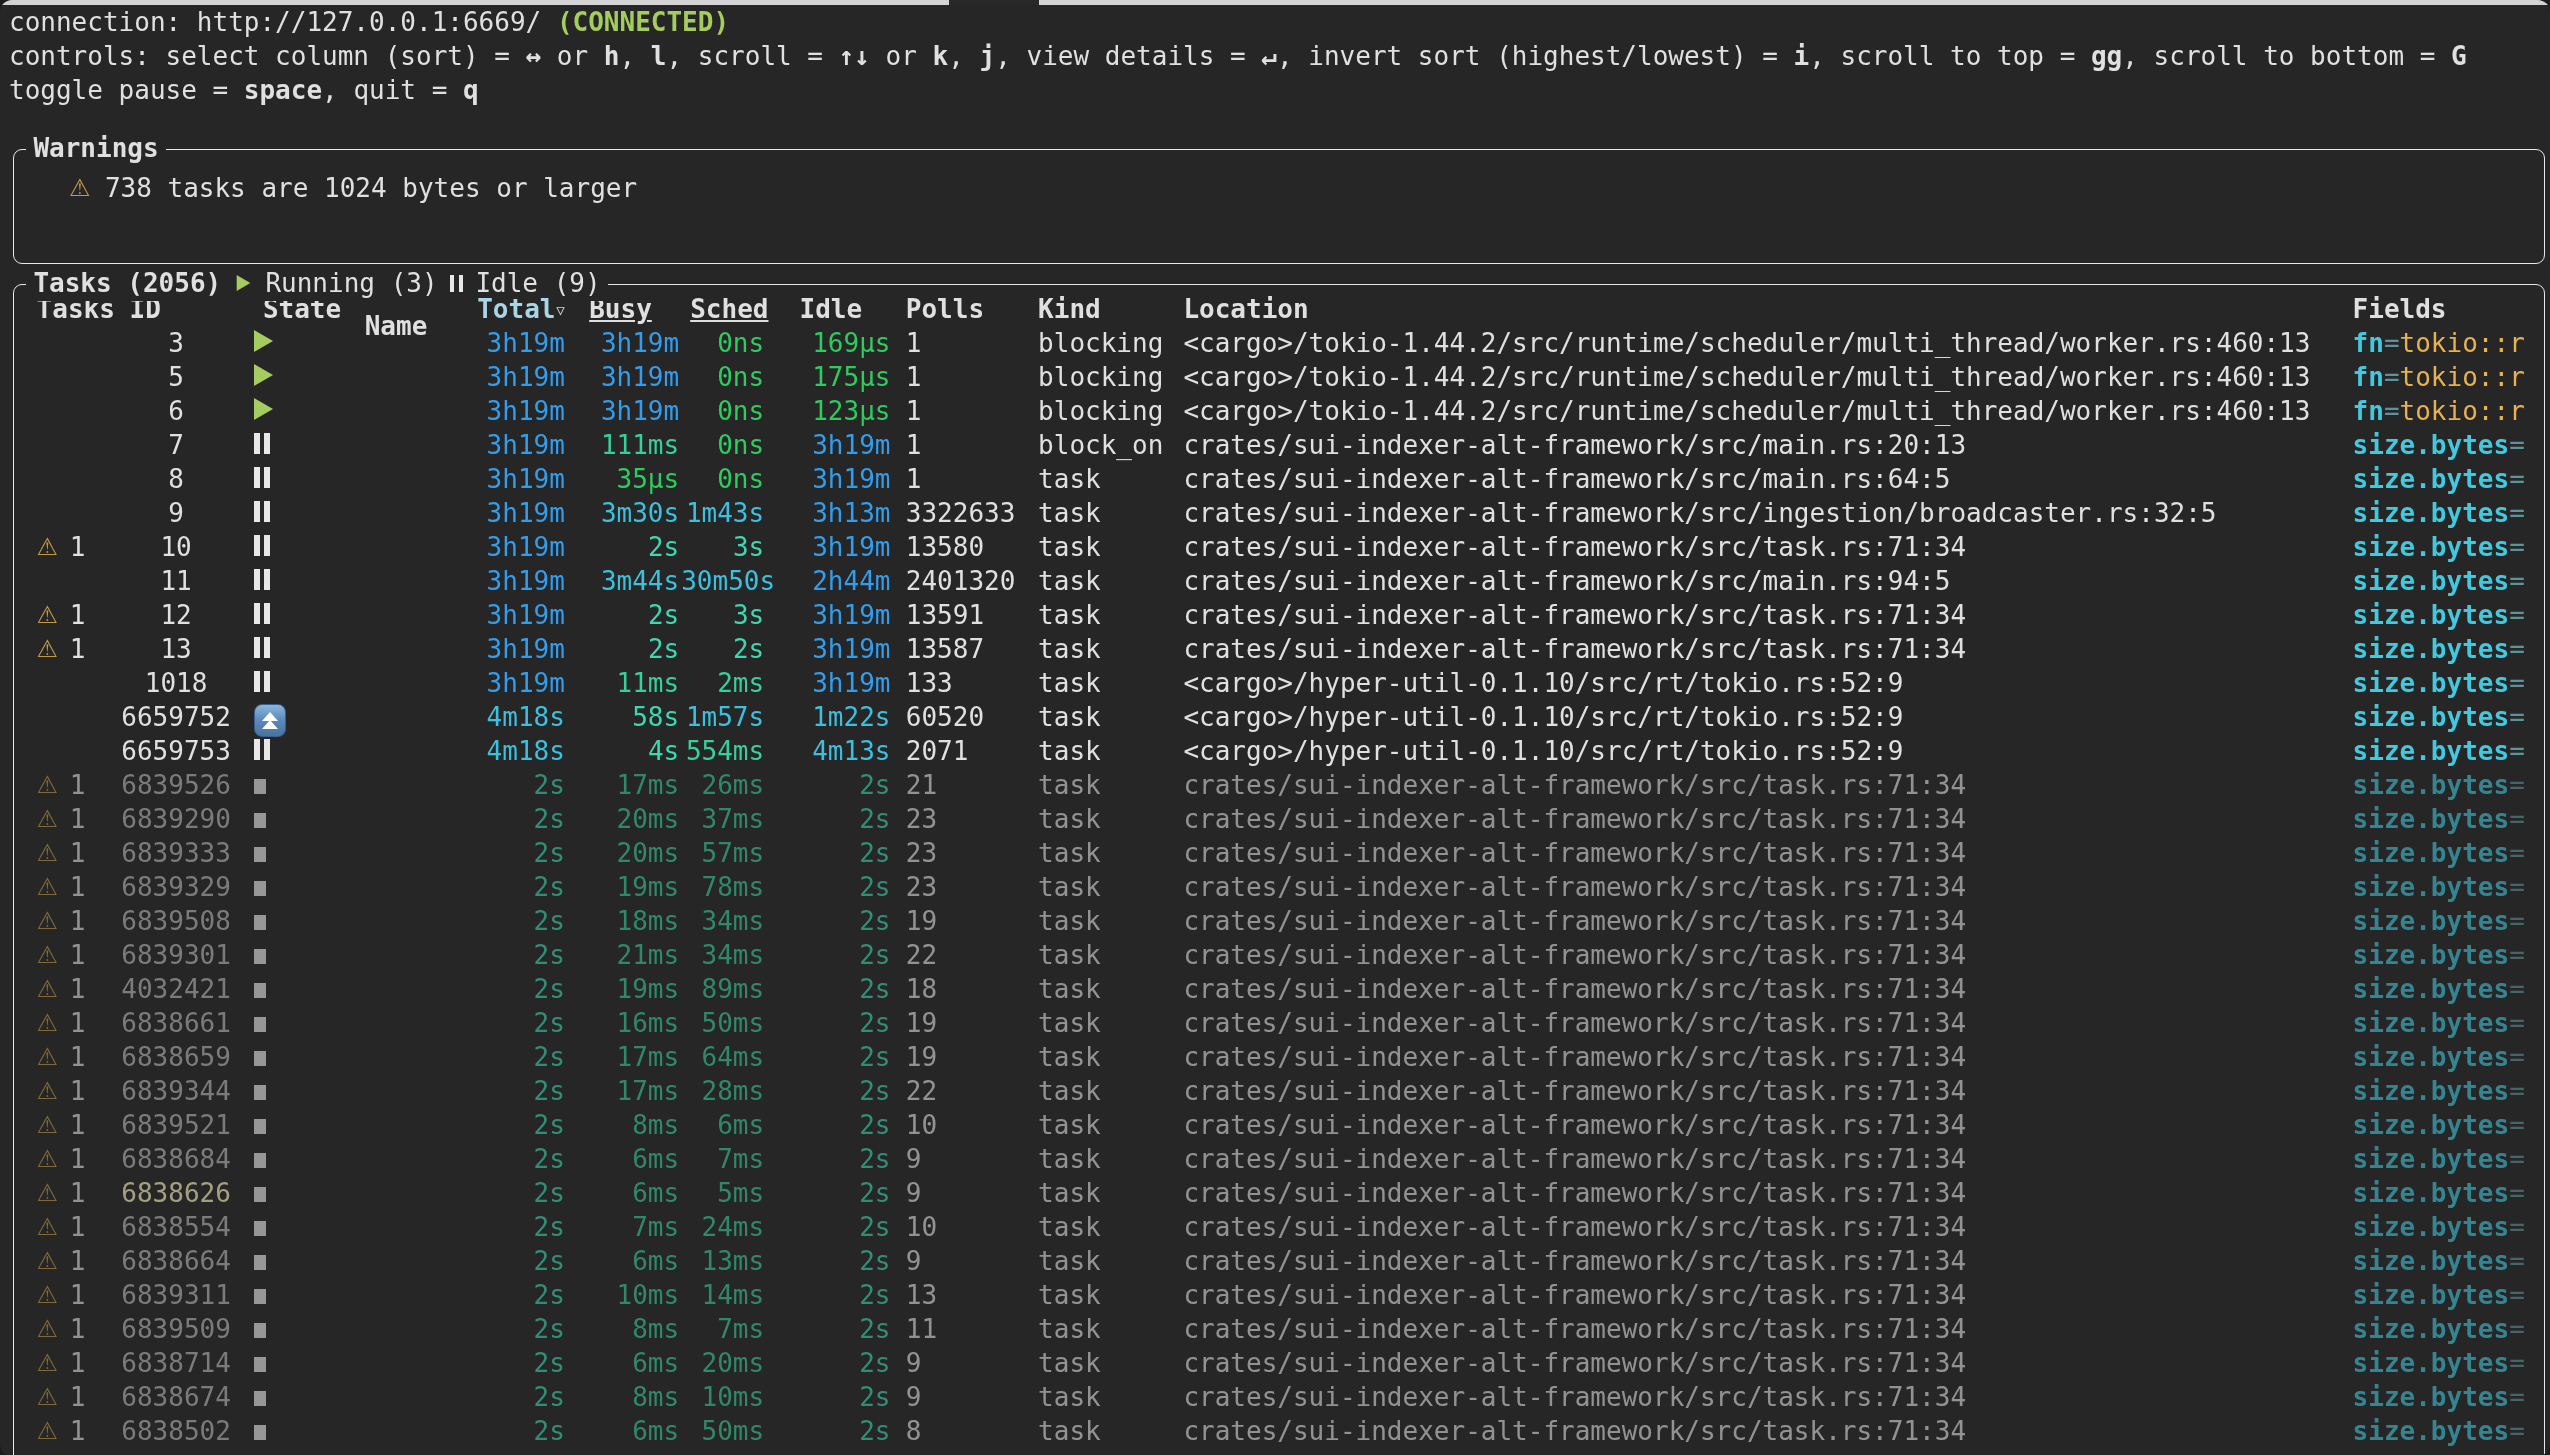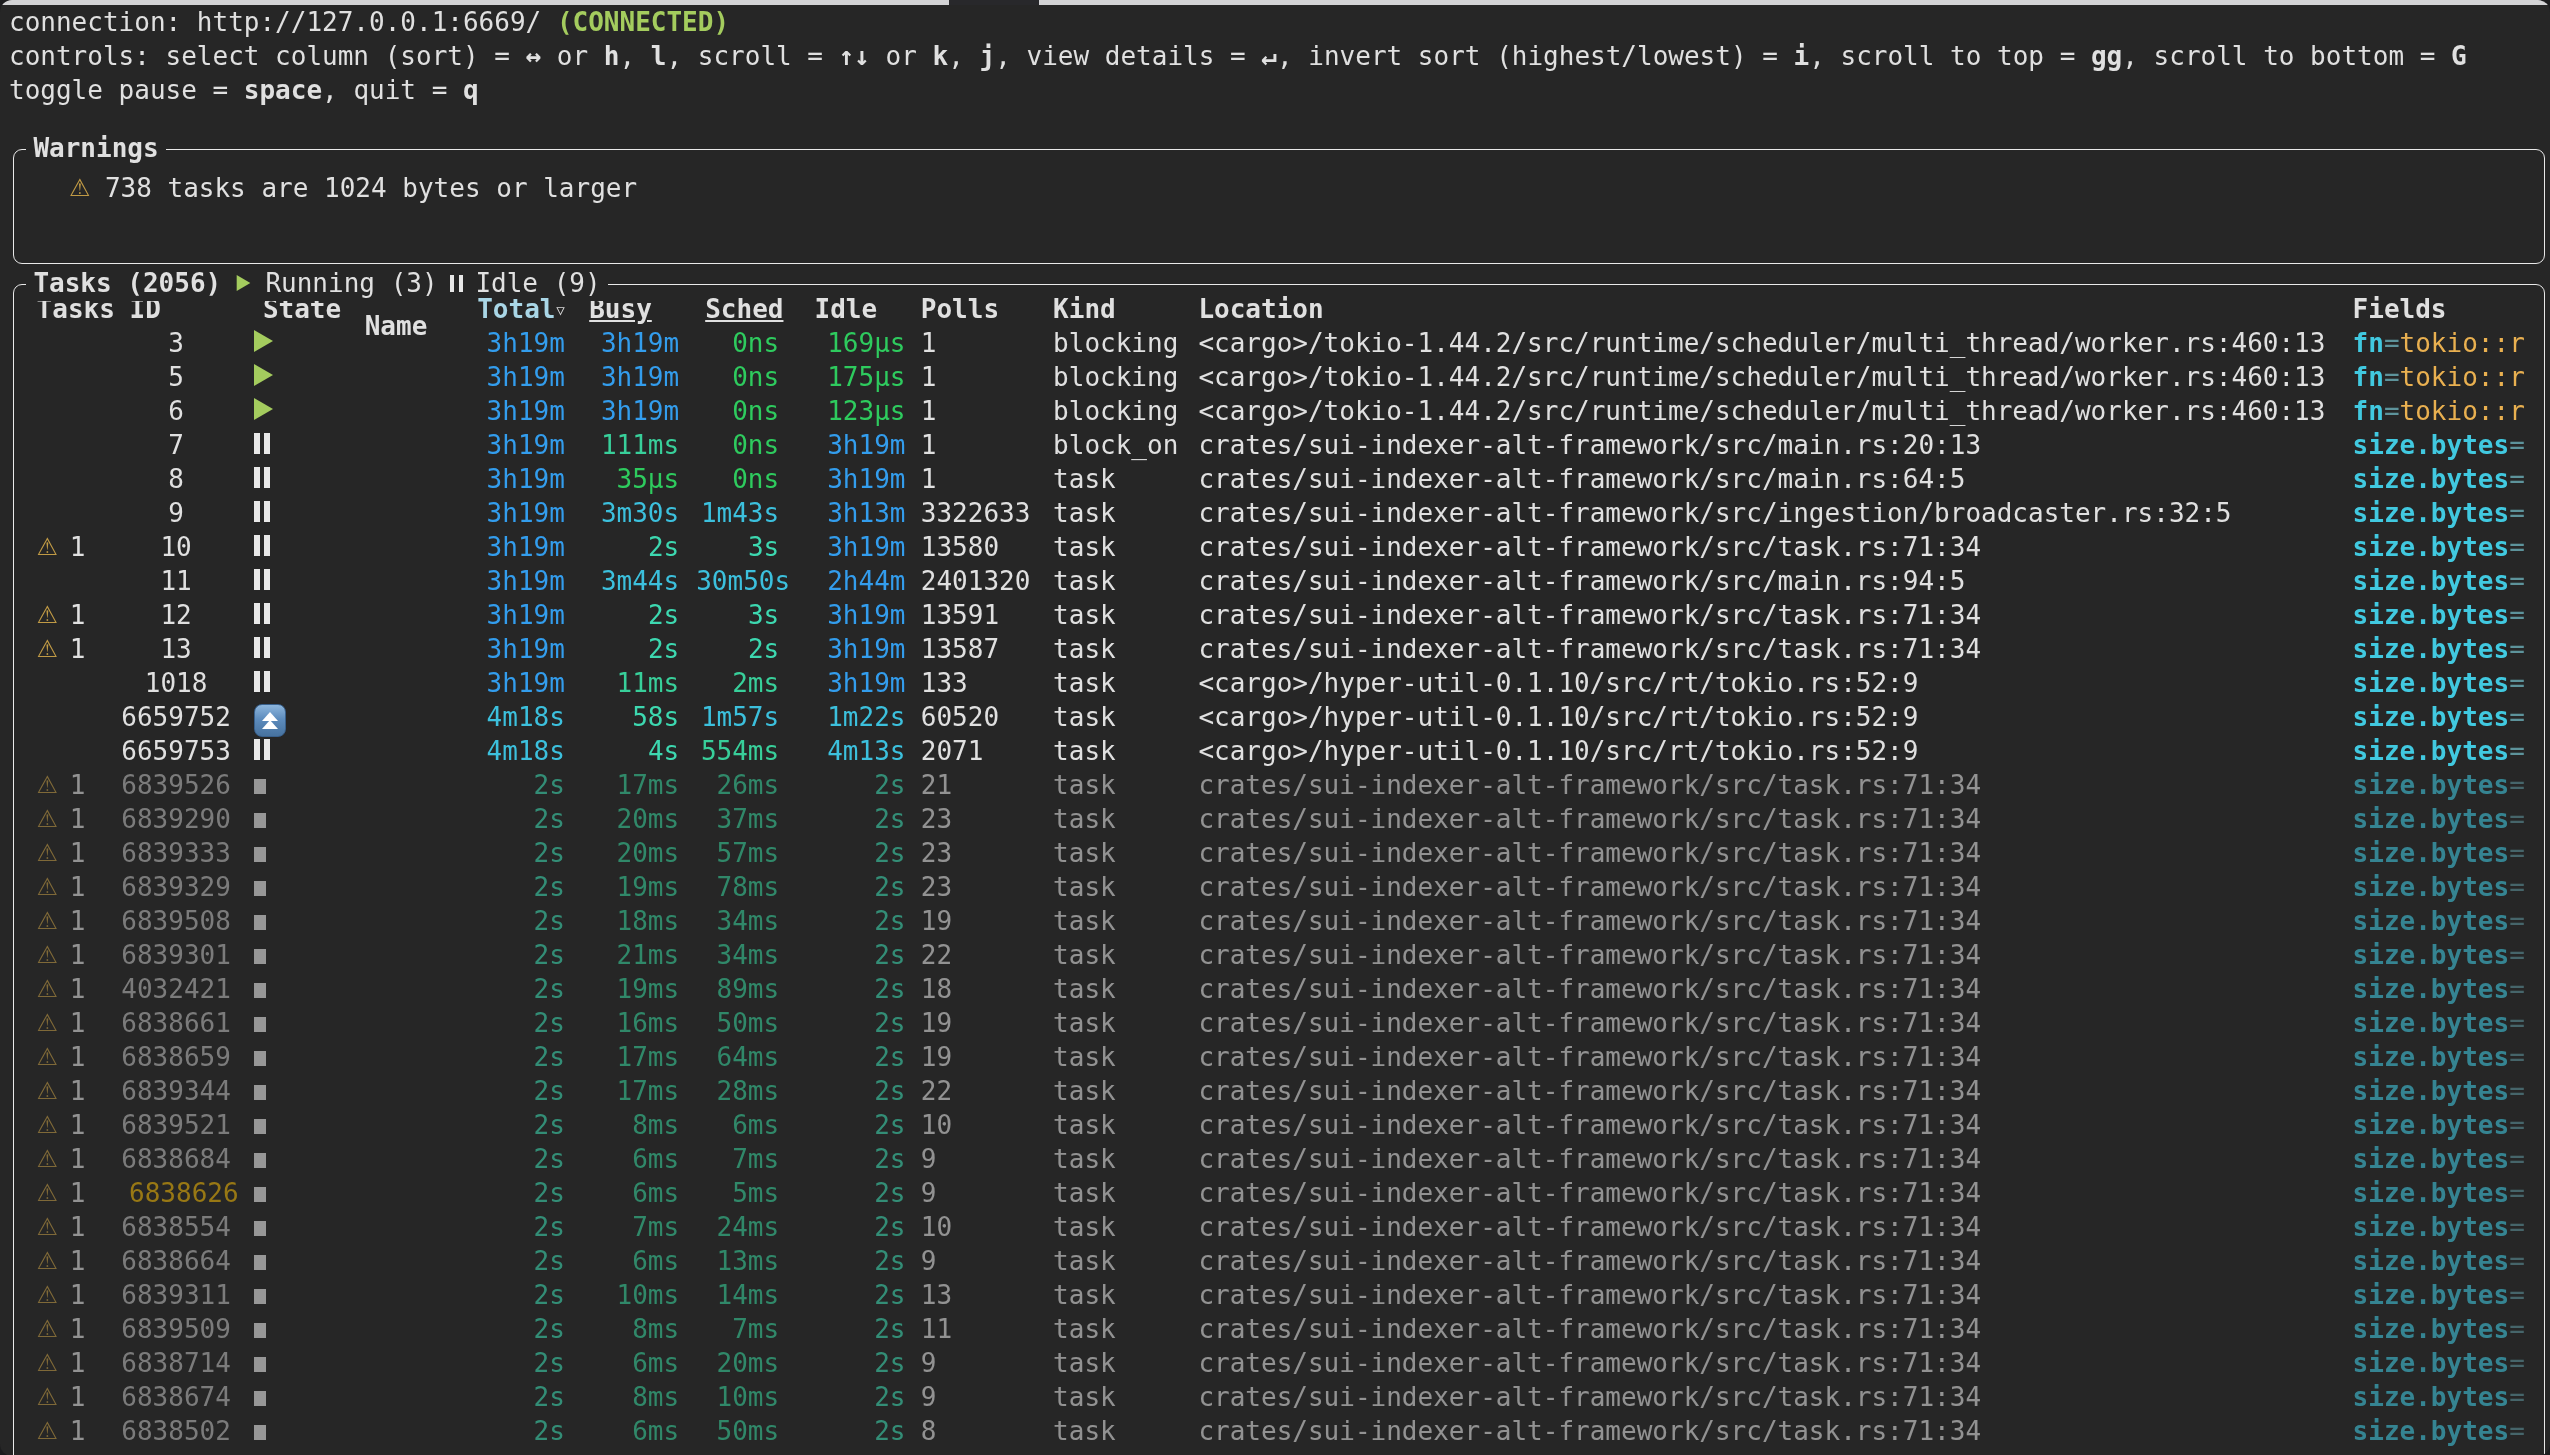--- a/index.html
+++ b/index.html
@@ -63,21 +63,21 @@
   .row{height:34px;}
   .row.dim{opacity:0.58;}
 
   .c-warn{width:77px;display:flex;align-items:center;gap:11.7px;}
   .c-id{width:125px;text-align:center;}
   .sp{width:15.3px;flex:0 0 15.3px;}
   .c-state{width:109px;}
   .c-name{width:109px;margin-top:33px;}
   .c-total{width:93px;text-align:right;}
   .c-busy{width:99px;margin-left:15.3px;text-align:right;}
-  .c-sched{width:83px;margin-left:17px;text-align:right;}
+  .c-sched{width:83px;margin-left:2px;text-align:right;}
   .c-idle{width:111px;margin-left:15.3px;text-align:right;}
   .c-polls{width:117px;margin-left:15.3px;}
   .c-kind{width:130px;margin-left:15.3px;}
   .c-loc{flex:1;margin-left:15.3px;overflow:hidden;}
   .c-fields{width:191px;flex:0 0 191px;overflow:hidden;}
 
   #thead .c-id{text-align:left;padding-left:16px;box-sizing:border-box;}
   #thead .c-state{padding-left:9px;box-sizing:border-box;}
   #thead .c-name{padding-left:1.8px;box-sizing:border-box;}
   #thead .c-busy,#thead .c-sched{text-align:left;padding-left:9px;box-sizing:border-box;text-decoration:underline;}
@@ -566,21 +566,21 @@
           <div class="c-polls">9</div>
           <div class="c-kind">task</div>
           <div class="c-loc">crates/sui-indexer-alt-framework/src/task.rs:71:34</div>
           <div class="c-fields"><span class="f-key">size.bytes</span><span class="f-sep">=</span></div>
         </div>
         <div class="row dim">
           <div class="c-warn">
             <span class="warn-tri">⚠</span>
             <span>1</span>
           </div>
-          <div class="c-id" style="color: #eab308; text-align: right;">6838626</div>
+          <div class="c-id" style="color: #fef9c3;">6838626</div>
           <div class="sp"></div>
           <div class="c-state"><span class="stopsq"></span></div>
           <div class="c-name"></div>
           <div class="c-total dur-s">2s</div>
           <div class="c-busy dur-ms">6ms</div>
           <div class="c-sched dur-ms">5ms</div>
           <div class="c-idle dur-s">2s</div>
           <div class="c-polls">9</div>
           <div class="c-kind">task</div>
           <div class="c-loc">crates/sui-indexer-alt-framework/src/task.rs:71:34</div>

